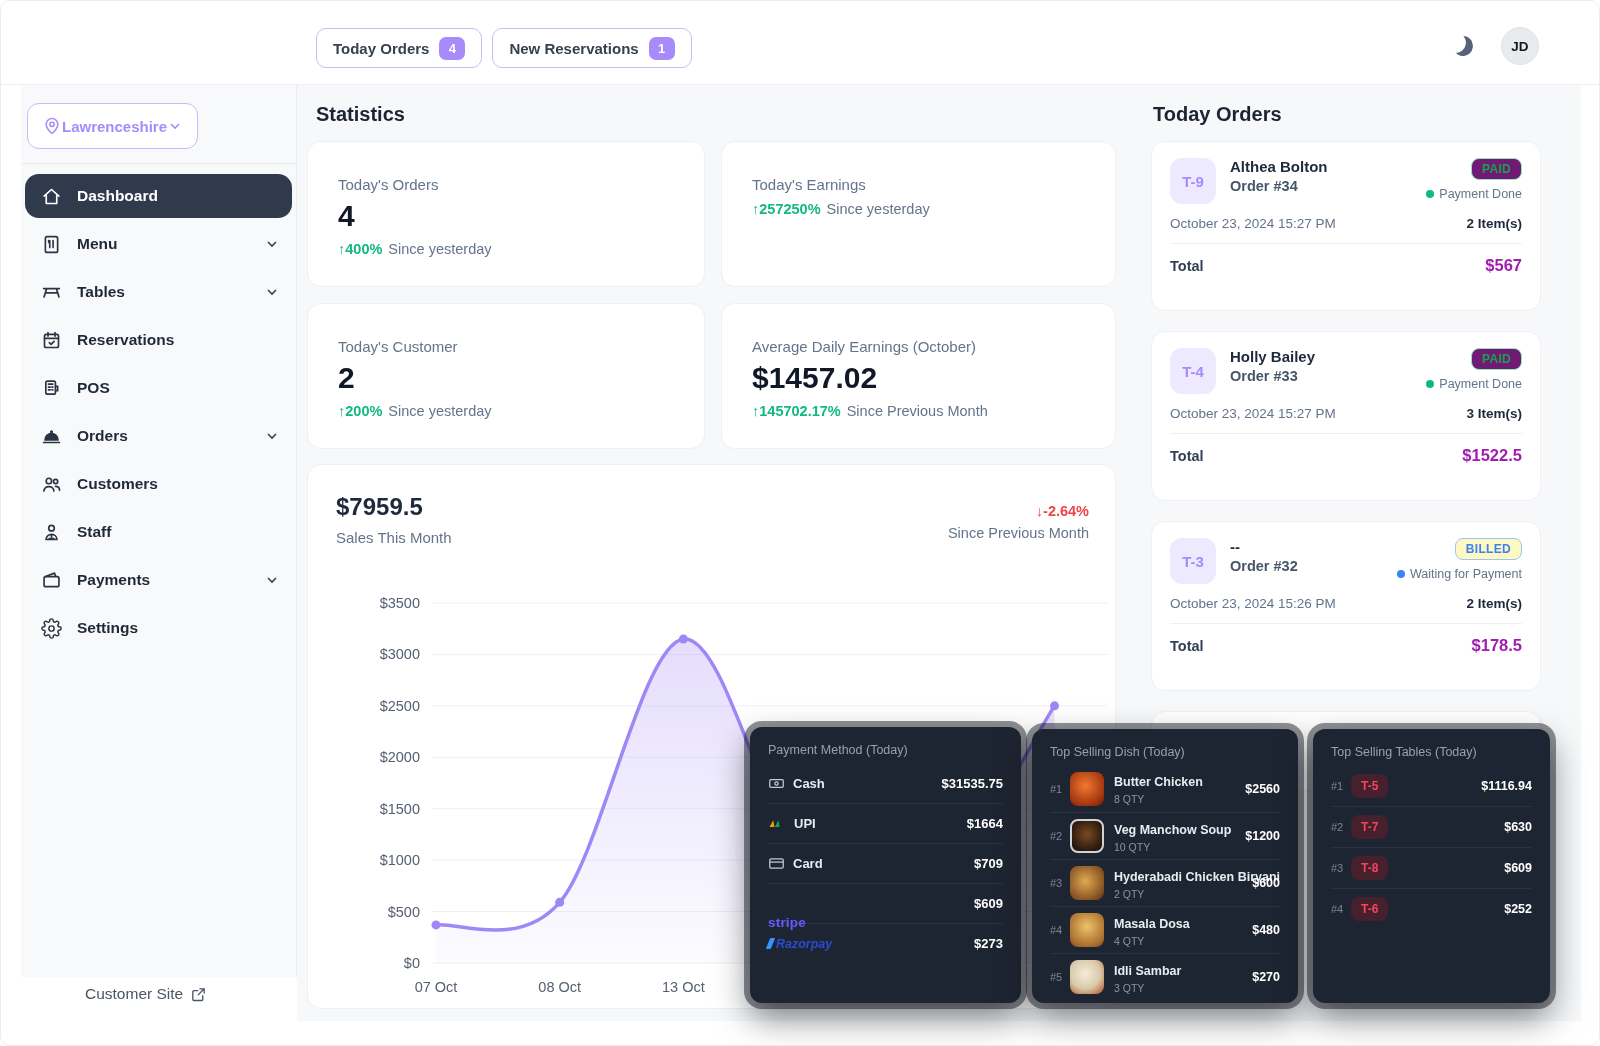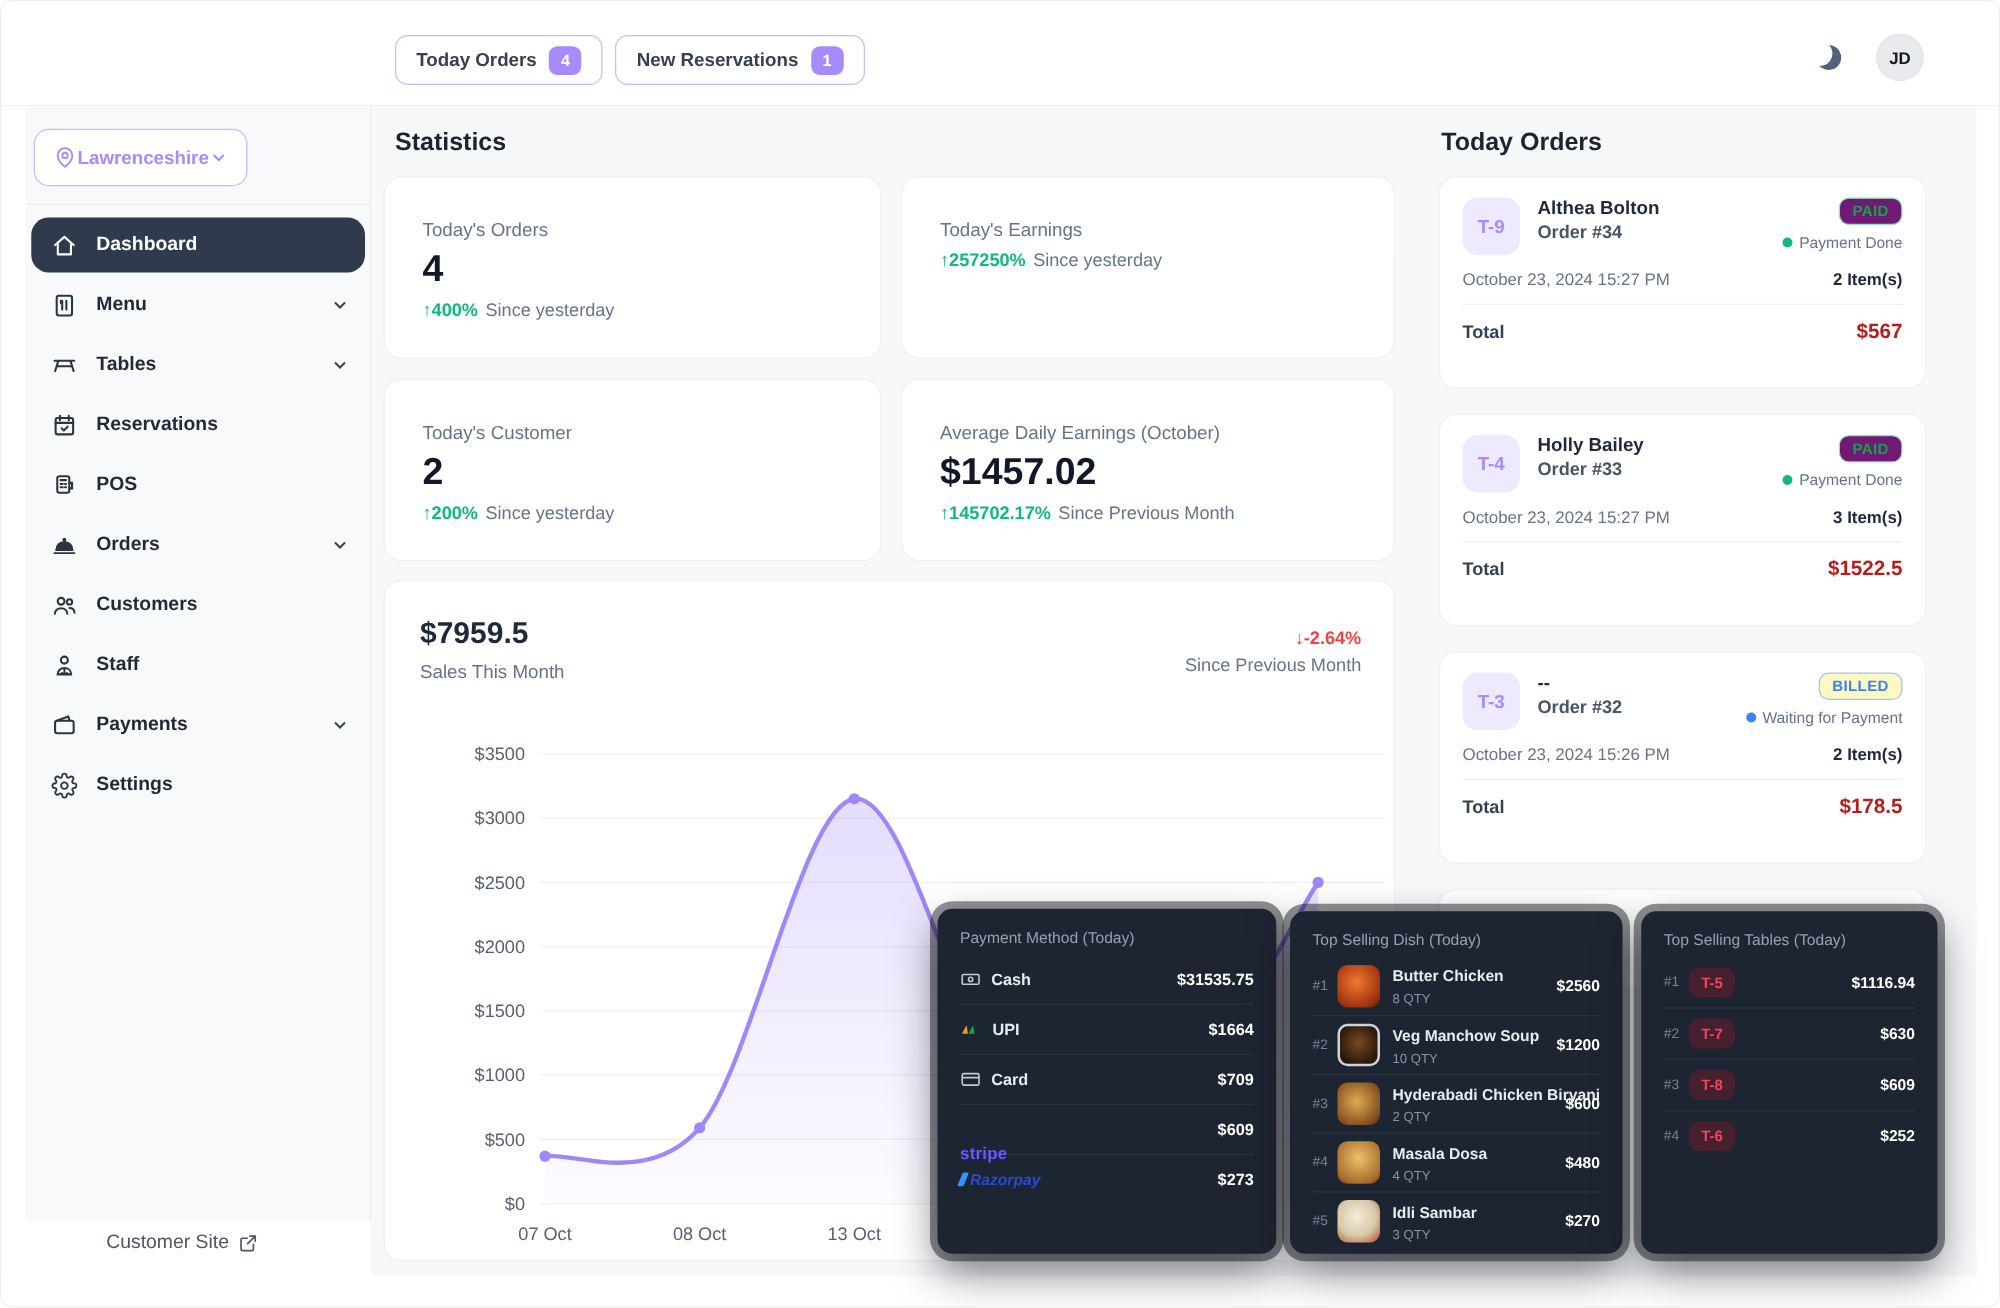--- a/index.html
+++ b/index.html
@@ -68,21 +68,21 @@
   .status-badge { display:inline-block; padding:3px 10px; border-radius:8px; font-size:12px; font-weight:700; letter-spacing:.3px; }
   .status-badge.paid { background:#701a75; border:1px solid #8fe6b8; color:#17a34a; }
   .status-badge.billed { background:#fef9c3; border:1px solid #9cc3fb; color:#3b82f6; }
   .status-caption { margin-top:7px; font-size:12.5px; color:#64748b; display:flex; align-items:center; justify-content:flex-end; gap:5px; }
   .dot { width:8px; height:8px; border-radius:50%; display:inline-block; }
   .dot.green { background:#10b981; } .dot.blue { background:#3b82f6; }
   .oc-meta { display:flex; justify-content:space-between; margin-top:12px; font-size:13.5px; color:#64748b; padding-bottom:12px; border-bottom:1px solid #edf0f3; }
   .oc-items { color:#1e293b; font-weight:700; }
   .oc-total-row { display:flex; justify-content:space-between; margin-top:12px; align-items:center; }
   .oc-total-label { font-size:14.5px; font-weight:700; color:#334155; }
-  .oc-total-value { font-size:16.5px; font-weight:800; color:#b91c1c; }
+  .oc-total-value { font-size:16.5px; font-weight:800; color:#a21caf; }
 
   
   .dark-panel { position:absolute; background:#1e2532; border-radius:12px; box-shadow:0 0 0 6px rgba(10,14,22,.45), 0 14px 34px rgba(8,12,20,.55); padding:16px 18px; color:#e5e9f0; }
   .dark-panel.p1 { left:453px;  top:642px; width:271px; height:276px; }
   .dark-panel.p2 { left:735px;  top:644px; width:266px; height:274px; }
   .dark-panel.p3 { left:1016px; top:644px; width:237px; height:274px; }
   .dp-title { font-size:12.5px; color:#96a0b0; margin-bottom:6px; }
   .dp-row { display:flex; align-items:center; }
   .dp-row + .dp-row { border-top:1px solid #2a3240; }
   .pm-row { height:40px; }

